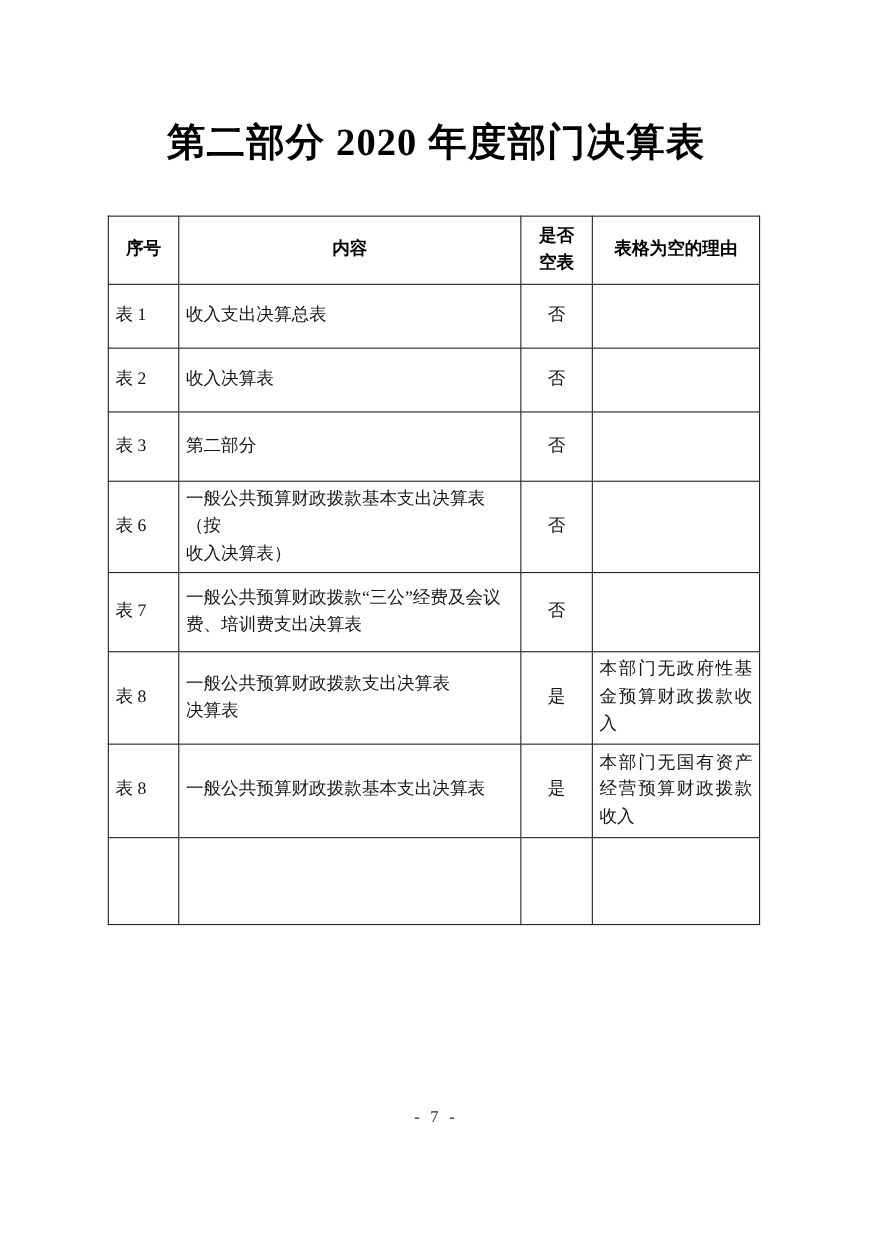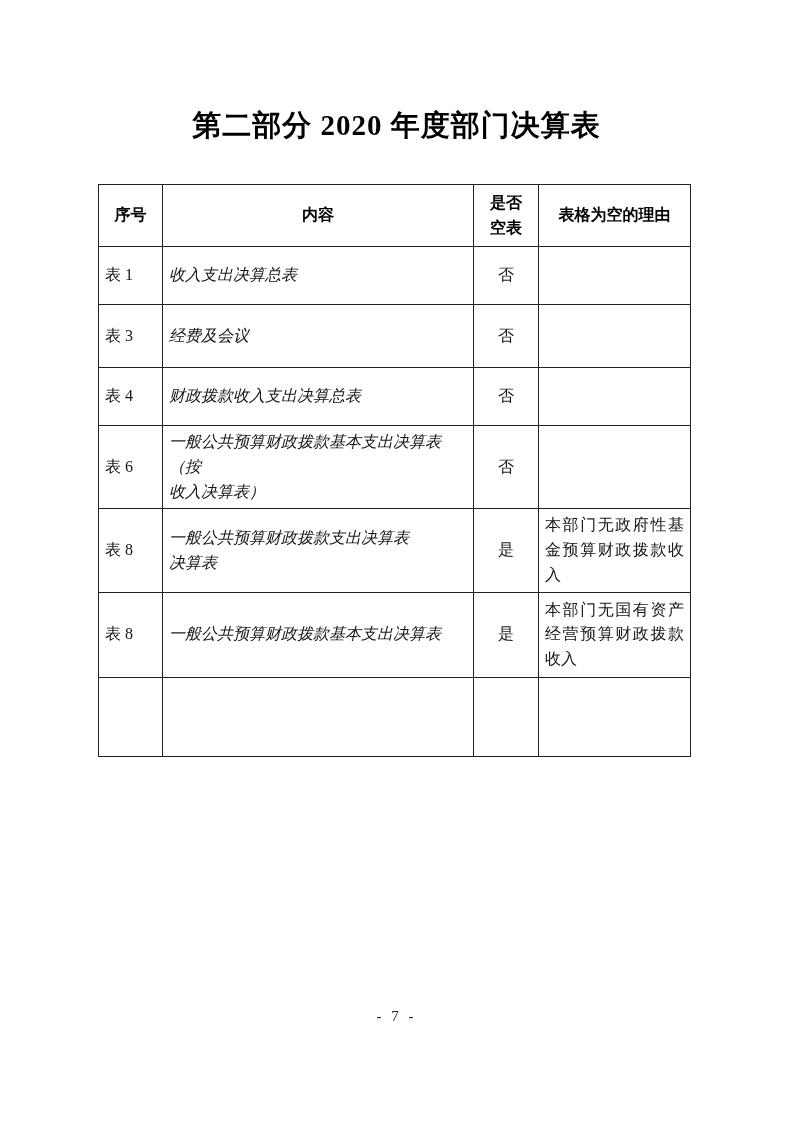--- a/index.html
+++ b/index.html
@@ -14,29 +14,29 @@
     color: #151515;
   }
   .doc-title {
     position: absolute;
     top: 106px;
     left: 0;
     right: 0;
     margin: 0;
     text-align: center;
     font-family: "Liberation Serif", "DejaVu Serif", serif;
-    font-size: 29px;
+    font-size: 35px;
     font-weight: bold;
     letter-spacing: 1px;
     color: #000000;
   }
   table.doc-table {
     position: absolute;
     left: 98px;
-    top: 184px;
+    top: 196px;
     width: 592px;
     border-collapse: collapse;
     table-layout: fixed;
   }
   .doc-table th, .doc-table td {
     border: 1px solid #222222;
     vertical-align: middle;
     font-size: 16px;
     line-height: 1.55;
     overflow: hidden;
@@ -49,21 +49,20 @@
     text-align: center;
     white-space: pre-line;
     color: #000000;
     padding: 4px 2px;
   }
   .cell-no   { text-align: left; padding: 4px 2px; }
   .cell-content {
     text-align: left;
     padding: 4px 10px 4px 12px;
     white-space: pre-line;
-    font-style: italic;
   }
   .cell-flag { text-align: center; }
   .cell-reason {
     text-align: justify;
     text-justify: inter-character;
     padding: 6px 13px;
     line-height: 1.6;
   }
   tr.h-head { height: 62px; }
   tr.h-r1  { height: 58px; }
@@ -110,36 +109,43 @@
         <th>表格为空的理由</th>
       </tr>
     </thead>
     <tbody>
       <tr class="h-r1">
         <td class="cell-no">表 1</td>
         <td class="cell-content">收入支出决算总表</td>
         <td class="cell-flag">否</td>
         <td class="cell-reason"></td>
       </tr>
-      <tr class="h-r3">
-        <td class="cell-no">表 3</td>
-        <td class="cell-content">经费及会议</td>
+      <tr class="h-r2">
+        <td class="cell-no">表 2</td>
+        <td class="cell-content">收入决算表</td>
         <td class="cell-flag">否</td>
         <td class="cell-reason"></td>
       </tr>
-      <tr class="h-r4">
-        <td class="cell-no">表 4</td>
-        <td class="cell-content">财政拨款收入支出决算总表</td>
+      <tr class="h-r3">
+        <td class="cell-no">表 3</td>
+        <td class="cell-content">第二部分</td>
         <td class="cell-flag">否</td>
         <td class="cell-reason"></td>
       </tr>
       <tr class="h-r6">
         <td class="cell-no">表 6</td>
         <td class="cell-content">一般公共预算财政拨款基本支出决算表（按
 收入决算表）</td>
+        <td class="cell-flag">否</td>
+        <td class="cell-reason"></td>
+      </tr>
+      <tr class="h-r7">
+        <td class="cell-no">表 7</td>
+        <td class="cell-content">一般公共预算财政拨款“三公”经费及会议
+费、培训费支出决算表</td>
         <td class="cell-flag">否</td>
         <td class="cell-reason"></td>
       </tr>
       <tr class="h-r8">
         <td class="cell-no">表 8</td>
         <td class="cell-content">一般公共预算财政拨款支出决算表
 决算表</td>
         <td class="cell-flag">是</td>
         <td class="cell-reason">本部门无政府性基金预算财政拨款收入</td>
       </tr>

